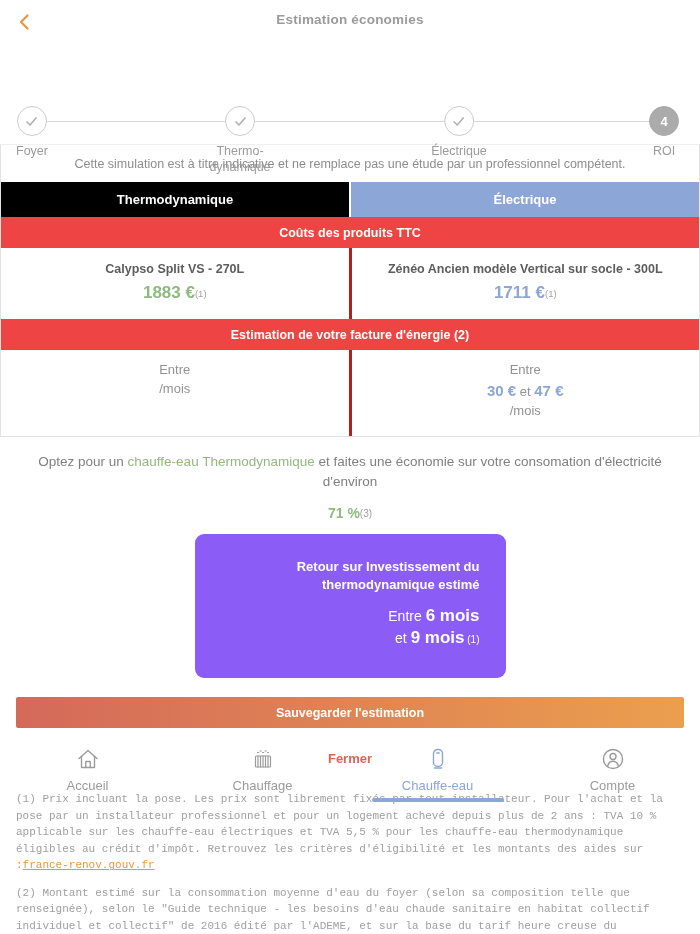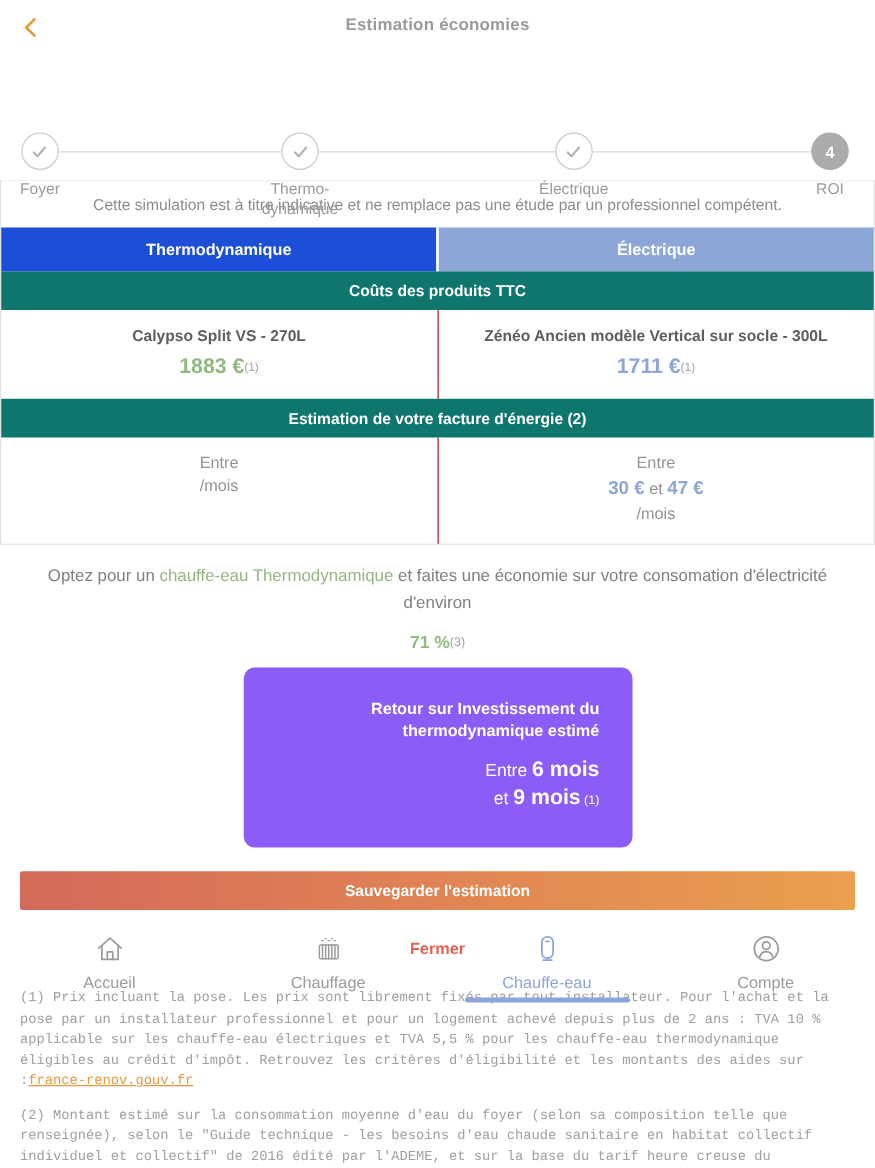--- a/index.html
+++ b/index.html
@@ -26,27 +26,27 @@
   .step1 { left:32px; top:54px; } .step2 { left:240px; top:54px; }
   .step3 { left:459px; top:54px; } .step4 { left:664px; top:54px; }
   .step2 .step-label { width:82px; margin-left:auto; margin-right:auto; }
 
   
   .compare { margin-top:10px; border:1px solid #e3e3e3; border-top-color:#efefef; }
   .disclaimer { padding:12px 60px 11px; text-align:center; font-size:12.5px; color:#8d8d8d; }
   .col-heads { display:flex; }
   .col-head { flex:1; height:35px; display:flex; align-items:center; justify-content:center;
     color:#fff; font-weight:bold; font-size:13px; }
-  .col-head.thermo { background:#1d4ed8; }
+  .col-head.thermo { background:#000000; }
   .col-head.electric { background:#8ca6d8; border-left:2px solid #ffffff; }
-  .band { height:31px; background:#0f766e; color:#fff; font-weight:bold; font-size:12.5px;
+  .band { height:31px; background:#ef4444; color:#fff; font-weight:bold; font-size:12.5px;
     display:flex; align-items:center; justify-content:center; }
   .duo { display:flex; }
   .cell { flex:1; text-align:center; }
-  .cell.right { border-left:1px solid #b91c1c; }
+  .cell.right { border-left:3px solid #b91c1c; }
   .prod-cell { padding:14px 18px 16px; }
   .prod-name { font-size:12.5px; font-weight:bold; color:#5d5d5d; }
   .prod-price { margin-top:7px; font-size:17px; font-weight:bold; }
   .prod-price.green { color:#8fba7e; } .prod-price.blue { color:#8ca6d8; }
   .fnote-sup { font-size:9.5px; font-weight:normal; color:#a2a2a2; vertical-align:1px; }
   .bill-cell { padding:11px 10px 15px; font-size:13px; color:#929292; line-height:1.45; }
   .bill-amounts { font-size:15px; font-weight:bold; }
   .bill-amounts .sep { font-weight:normal; font-size:13px; color:#929292; }
   .bill-amounts.green { color:#8fba7e; } .bill-amounts.blue { color:#8ca6d8; }
 

